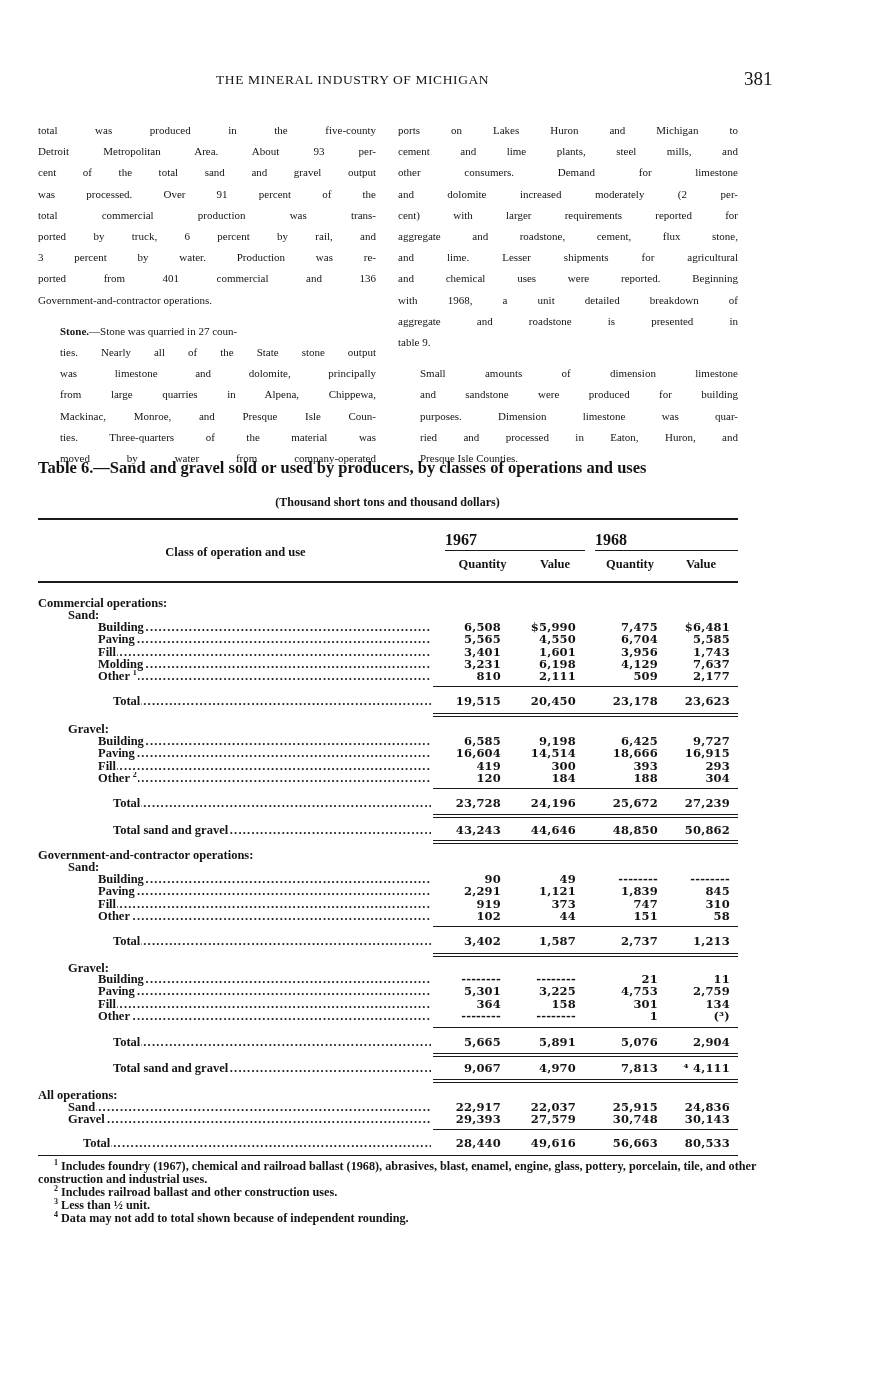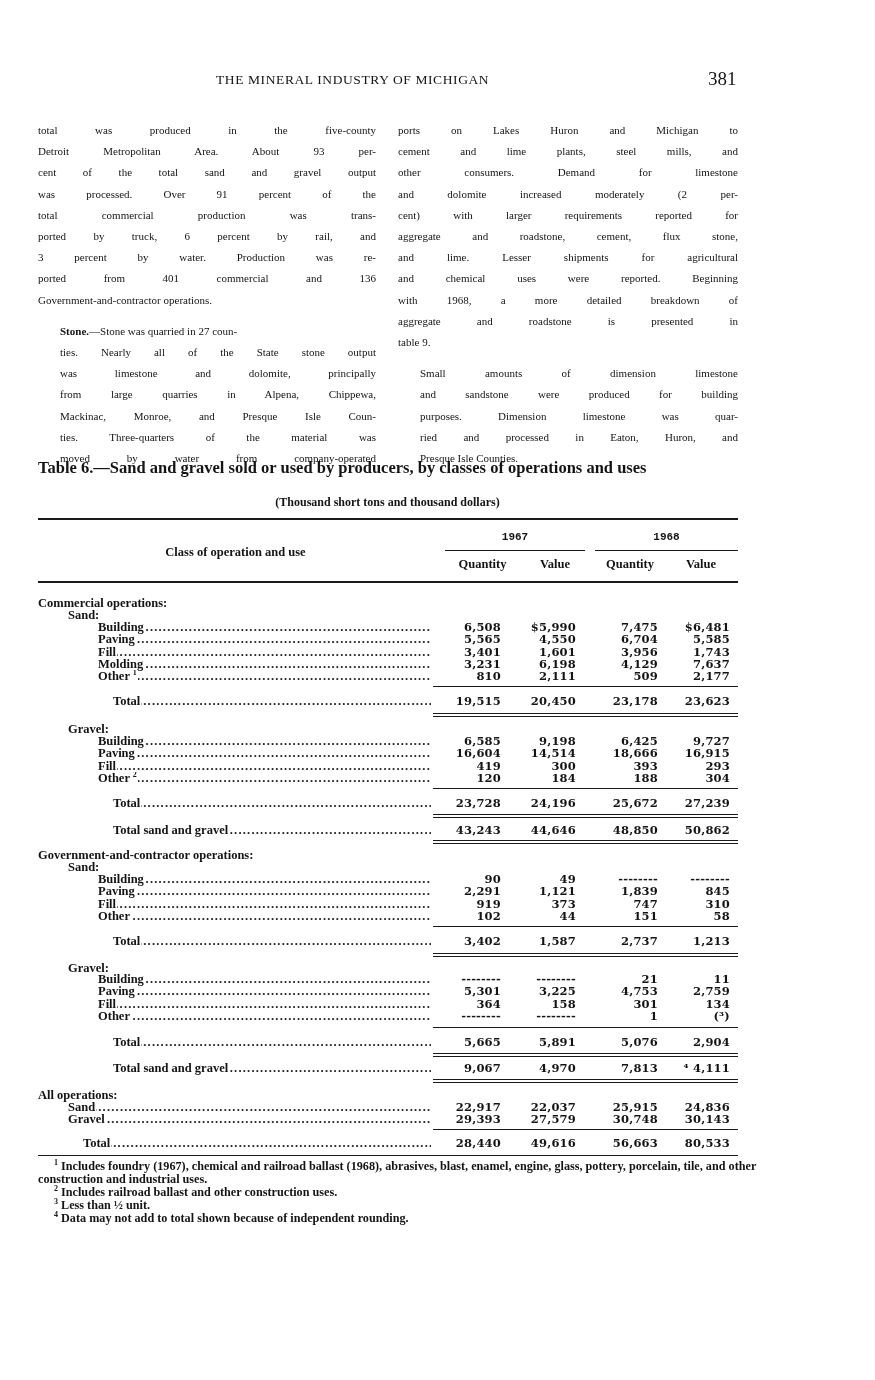--- a/index.html
+++ b/index.html
@@ -1,34 +1,34 @@
 <!DOCTYPE html>
 <html><head>
 <meta charset="utf-8">
 <style>
   html, body { margin: 0; padding: 0; background: #ffffff; }
   body { width: 875px; height: 1380px; position: relative; overflow: hidden; color: #141414; }
   .page { position: absolute; left: 0; top: 0; width: 875px; height: 1380px; }
   .running-head { position: absolute; top: 72px; left: 216px; font-family: "Liberation Serif", serif; font-size: 13.5px; letter-spacing: 0.6px; }
-  .page-number { position: absolute; top: 68px; left: 708px; font-family: "Liberation Serif", serif; font-size: 19px; }
+  .page-number { position: absolute; top: 68px; left: 744px; font-family: "Liberation Serif", serif; font-size: 19px; }
   .col { position: absolute; font-family: "Liberation Serif", serif; font-size: 11px; line-height: 21.2px; text-align: justify; }
   .col-left { left: 38px; top: 120px; width: 338px; }
   .col-right { left: 398px; top: 120px; width: 340px; }
   .col p { margin: 0; }
   .col p.indent { text-indent: 22px; }
   .col p + p { margin-top: 10px; }
   .col p .line { display: block; text-align-last: justify; }
   .col p .line.last { text-align-last: left; }
   .run-in { font-weight: bold; }
   .table-title { position: absolute; top: 458px; left: 38px; width: 700px; font-family: "Liberation Serif", serif; font-weight: bold; font-size: 16.5px; white-space: nowrap; }
   .table-subtitle { position: absolute; top: 495px; left: 0; width: 775px; text-align: center; font-family: "Liberation Serif", serif; font-weight: bold; font-size: 12px; }
   .rule { position: absolute; background: #1a1a1a; height: 2px; }
   .rule.thin { height: 1px; }
   .hdr-stub { position: absolute; top: 545px; left: 38px; width: 395px; text-align: center; font-family: "Liberation Serif", serif; font-weight: bold; font-size: 12.5px; }
-  .hdr-year { position: absolute; top: 531px; font-family: Liberation Mono, monospace; font-weight: bold; font-size: 11px; text-align: center; }
+  .hdr-year { position: absolute; top: 531px; font-family: Liberation Serif, serif; font-weight: bold; font-size: 16px; text-align: left; }
   .hdr-col { position: absolute; top: 557px; font-family: "Liberation Serif", serif; font-weight: bold; font-size: 12.5px; text-align: center; }
   .row { position: absolute; left: 38px; width: 700px; height: 13px; line-height: 13px; font-family: "Liberation Serif", serif; font-weight: bold; font-size: 12.5px; white-space: nowrap; }
   .row .stub { position: absolute; left: 0; width: 393px; overflow: hidden; }
   .row .stub .lbl { background: #fff; padding-right: 1px; }
   .row .stub .dots { position: absolute; left: 0; right: 0; top: 0; z-index: 0; letter-spacing: 1.2px; color: #222; }
   .row .stub .lbl { position: relative; z-index: 1; }
   .row .num { position: absolute; text-align: right; font-family: "DejaVu Serif", serif; font-size: 11.5px; font-weight: bold; letter-spacing: 0.2px; }
   .n1 { left: 395px; width: 68px; }
   .n2 { left: 478px; width: 60px; }
   .n3 { left: 545px; width: 75px; }
@@ -74,21 +74,21 @@
   <div class="col col-right">
     <p id="rc-p1">
         <span class="line">ports on Lakes Huron and Michigan to</span>
         <span class="line">cement and lime plants, steel mills, and</span>
         <span class="line">other consumers. Demand for limestone</span>
         <span class="line">and dolomite increased moderately (2 per-</span>
         <span class="line">cent) with larger requirements reported for</span>
         <span class="line">aggregate and roadstone, cement, flux stone,</span>
         <span class="line">and lime. Lesser shipments for agricultural</span>
         <span class="line">and chemical uses were reported. Beginning</span>
-        <span class="line">with 1968, a more detailed breakdown of</span>
+        <span class="line">with 1968, a unit detailed breakdown of</span>
         <span class="line">aggregate and roadstone is presented in</span>
         <span class="line last">table 9.</span>
       </p>
     <p class="indent" id="rc-p2">
         <span class="line">Small amounts of dimension limestone</span>
         <span class="line">and sandstone were produced for building</span>
         <span class="line">purposes. Dimension limestone was quar-</span>
         <span class="line">ried and processed in Eaton, Huron, and</span>
         <span class="line last">Presque Isle Counties.</span>
       </p>

